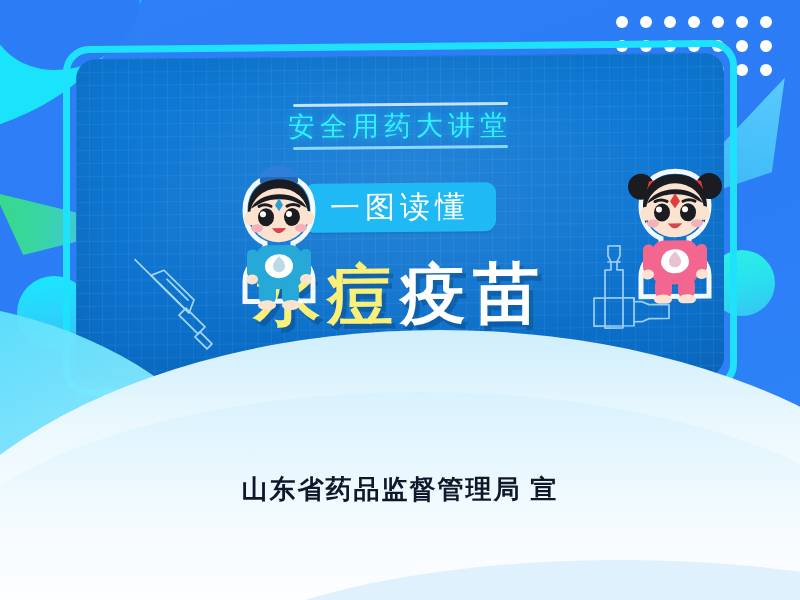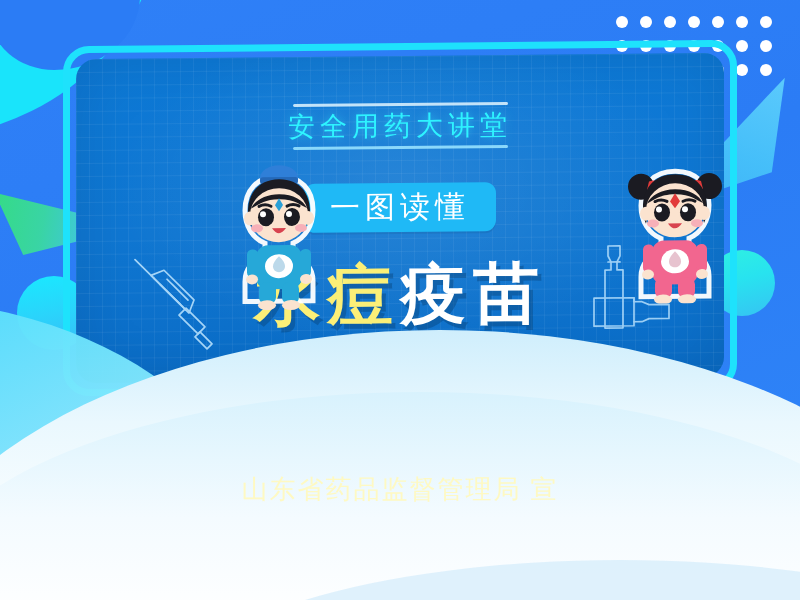--- a/index.html
+++ b/index.html
@@ -137,21 +137,21 @@
     border-radius:50% 50% 0 0 / 62% 62% 0 0;
   }
   .wave-foot{
     position:absolute;left:170px;top:560px;width:900px;height:200px;
     background:#d9effb;border-radius:50% 50% 0 0 / 70% 70% 0 0;
     opacity:.85;
   }
 
   .footer{
     position:absolute;left:0;right:0;top:472px;text-align:center;
-    font-size:26px;letter-spacing:2px;color:#fef9c3;font-weight:normal;
+    font-size:26px;letter-spacing:2px;color:#0f172a;font-weight:bold;
     white-space:nowrap;
   }
 </style>
 </head>
 <body>
 
 <div id="poster">
 
   <div class="bg-base"></div>
 

